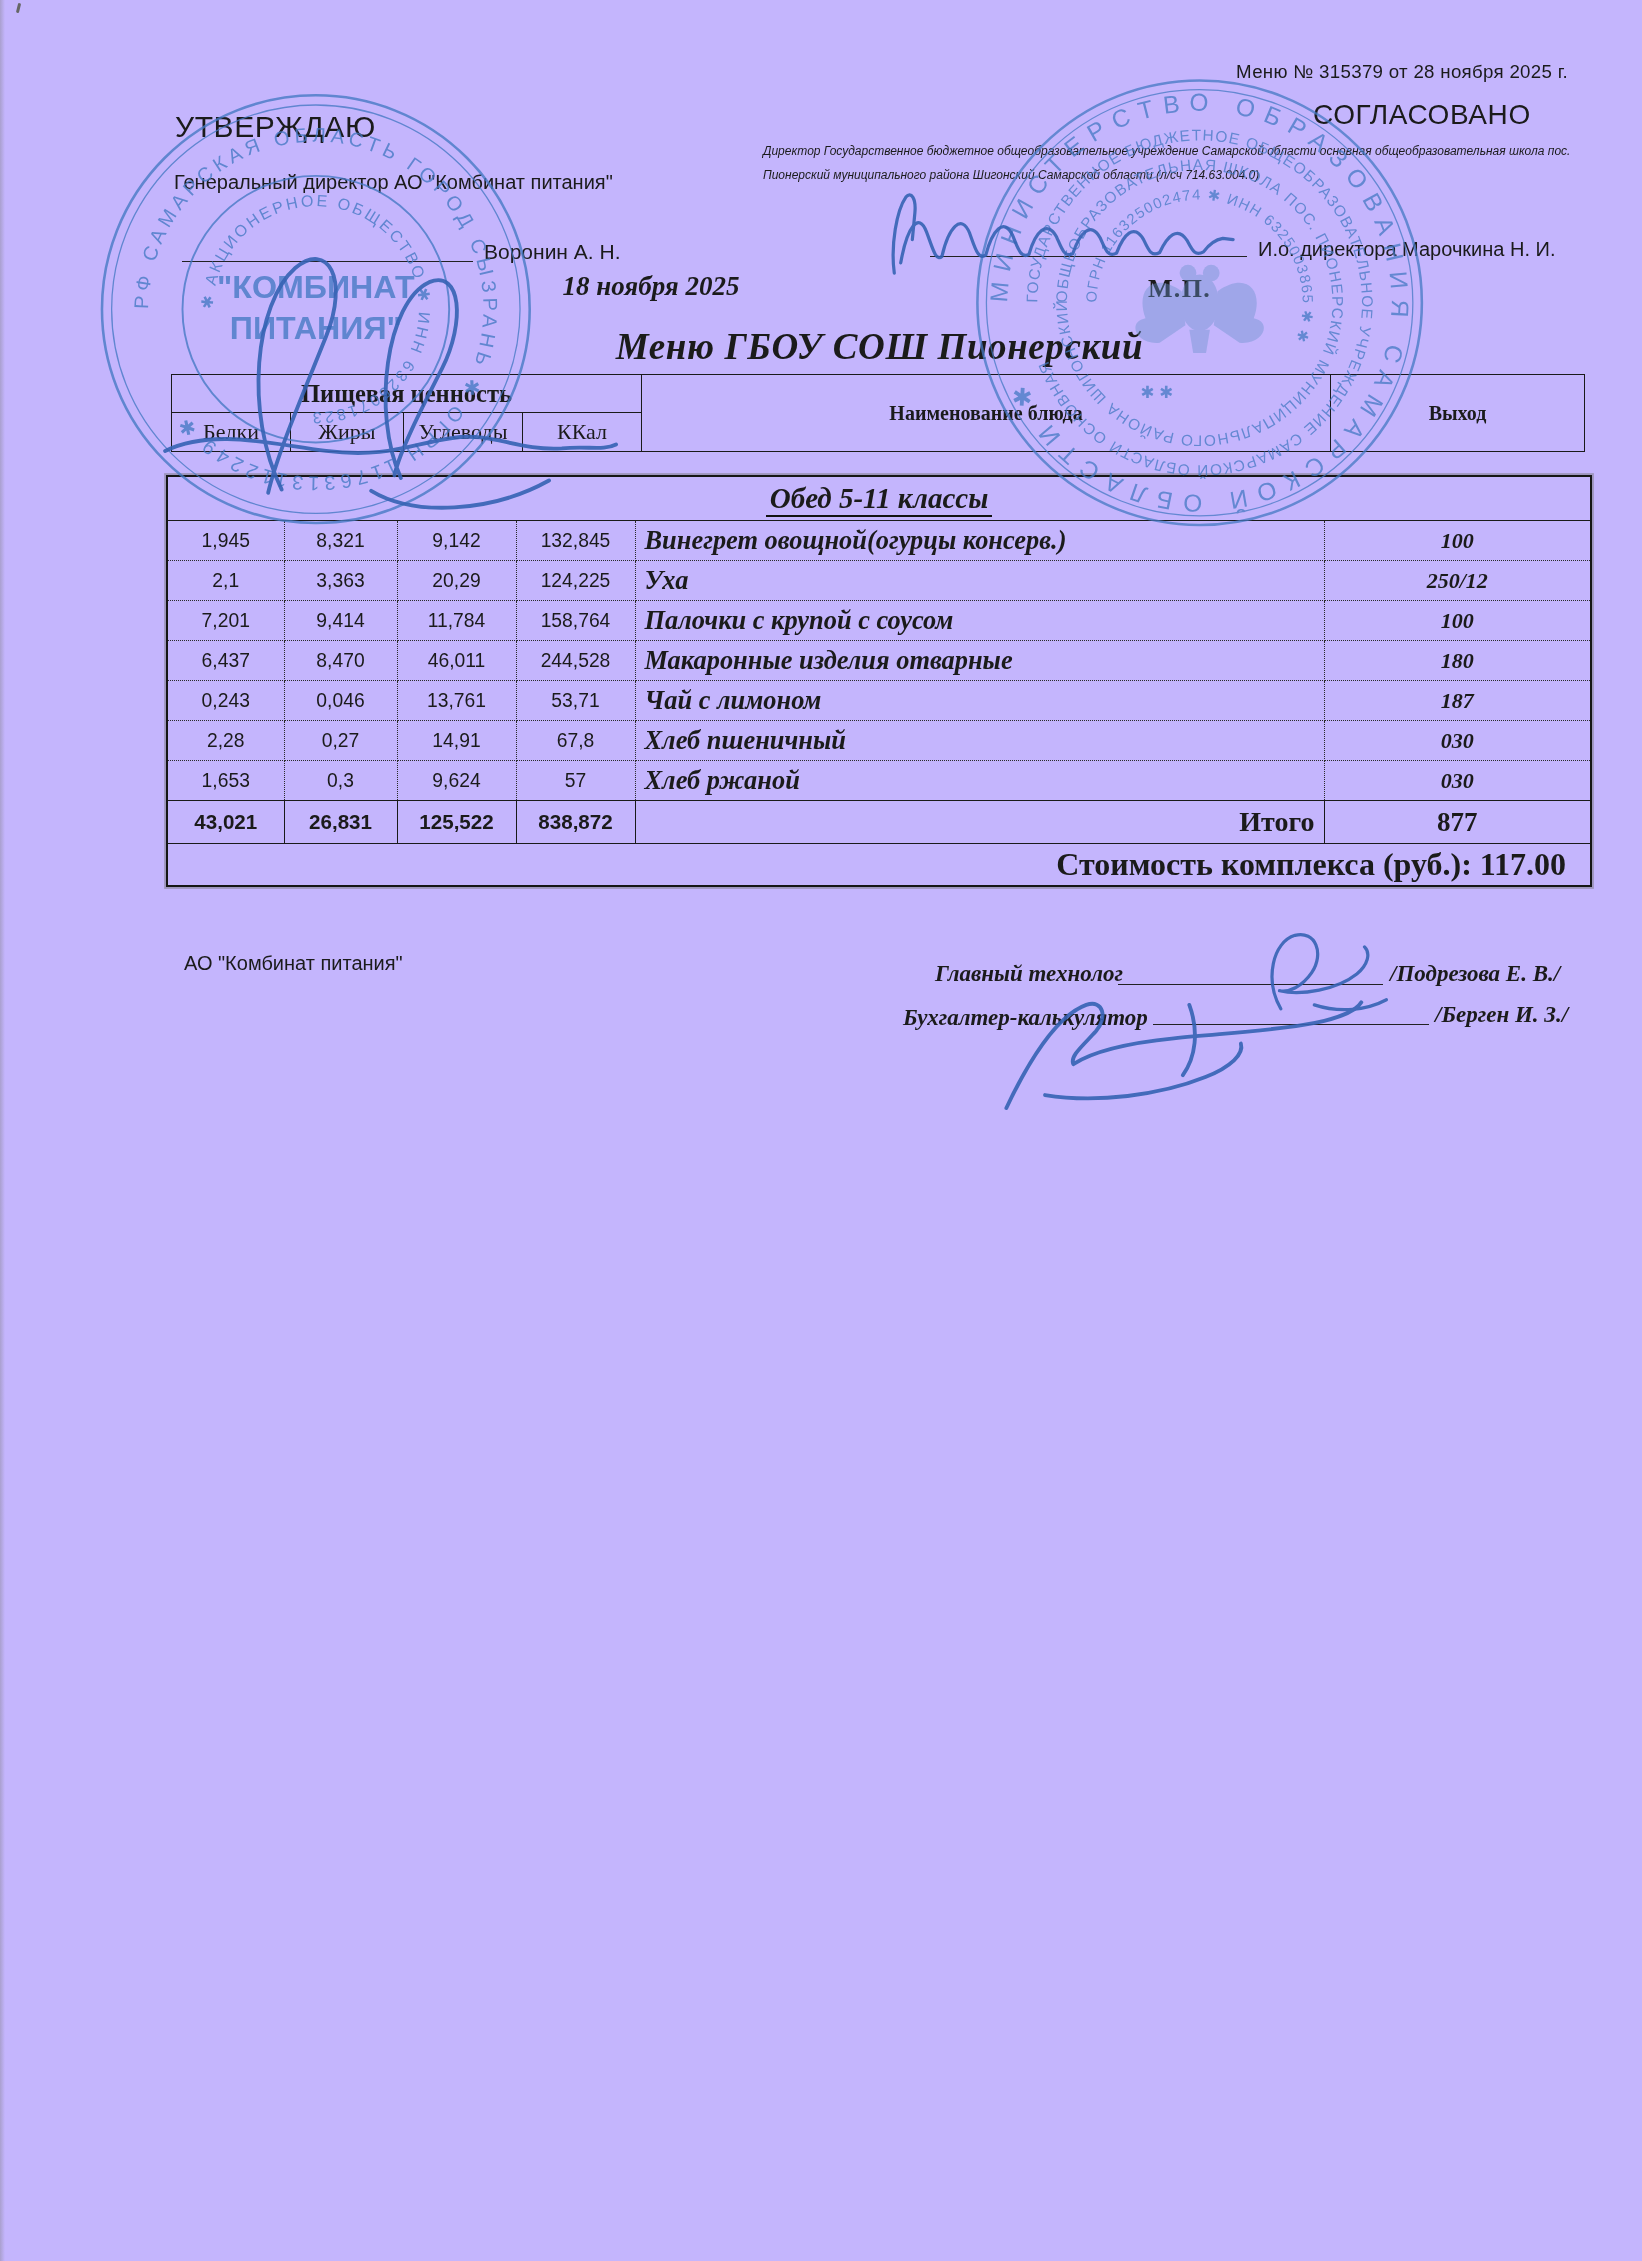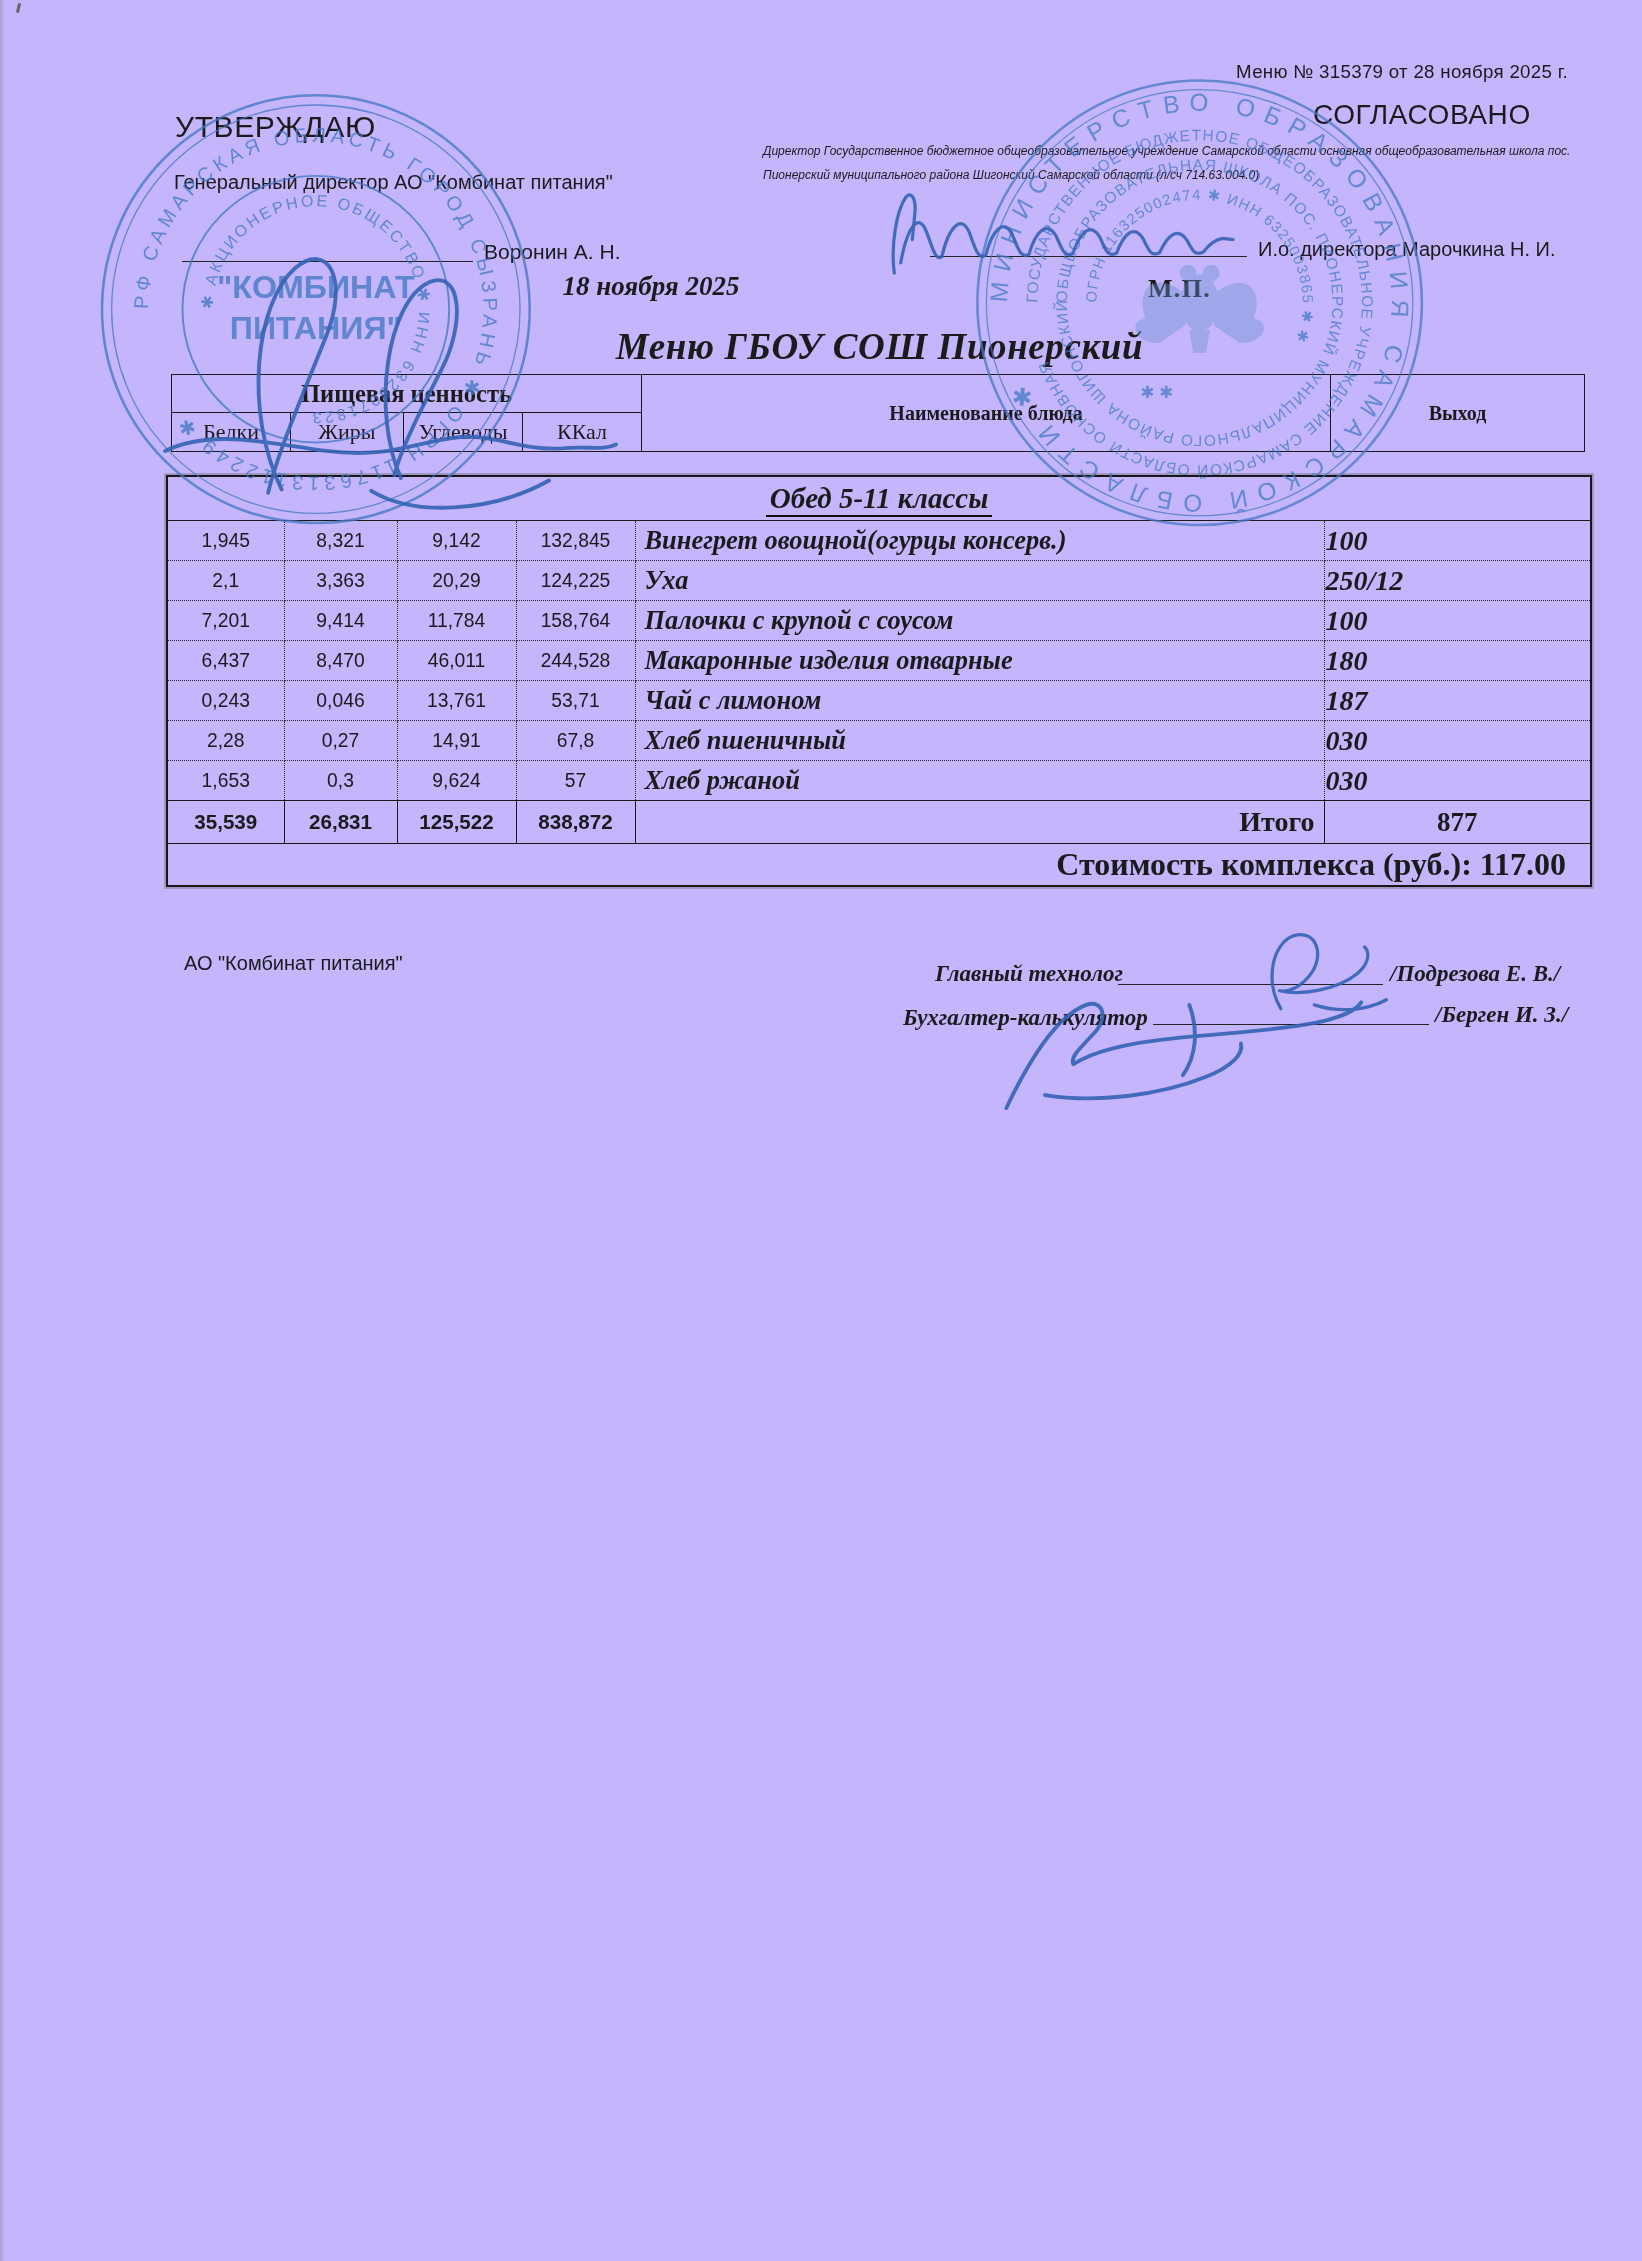--- a/index.html
+++ b/index.html
@@ -40,21 +40,21 @@
   .t1 .dishhead,.t1 .outhead{font-size:20px;margin-top:29px;}
 
   .t2{left:166px;top:475px;width:1425px;border:2.6px solid #161616;
       box-shadow:0 0 0 1.9px rgba(110,110,110,.45);}
   .t2 td{vertical-align:middle;}
   .t2 .section td{height:41px;border-bottom:1.9px solid #1a1a1a;text-align:center;margin-left:15px;}
   .section-text{font-size:29px;border-bottom:2.6px solid #111;padding:0 3.9px 1.3px 3.9px;}
   .t2 .data td{height:37px;border-bottom:1.9px dotted #2a2a2a;}
   .t2 .data td.num{border-right:1.9px dotted #2a2a2a;text-align:center;font-size:19.3px;}
   .t2 .data td.dish{border-right:1.9px dotted #2a2a2a;font-size:26.4px;padding-left:9px;}
-  .t2 .data td.out{text-align:left;font-size:28px;}
+  .t2 .data td.out{text-align:center;font-size:22px;}
   .t2 .totals td{height:40px;border-top:0.6px solid #1a1a1a;border-bottom:1.9px solid #1a1a1a;}
   .t2 .totals td.num{border-right:1.9px solid #1a1a1a;text-align:center;font-size:20.6px;font-weight:bold;}
   .t2 .totals td.lbl{border-right:1.9px solid #1a1a1a;text-align:right;font-size:28px;padding-right:9px;}
   .t2 .totals td.out{text-align:center;font-size:27px;}
   .t2 .cost td{height:39px;text-align:right;font-size:32px;padding-right:24px;}
 
   .footer-org{left:184px;top:952px;font-size:20px;}
   .tech-label{left:935px;top:961px;font-size:23px;}
   .tech-line{left:1118px;top:965px;width:265px;}
   .tech-name{left:1390px;top:961px;font-size:23px;}
@@ -177,21 +177,21 @@
     </tr>
     <tr class="data">
       <td class="num sans">1,653</td>
       <td class="num sans">0,3</td>
       <td class="num sans">9,624</td>
       <td class="num sans">57</td>
       <td class="dish serif bi">Хлеб ржаной</td>
       <td class="out serif bi">030</td>
     </tr>
     <tr class="totals">
-      <td class="num sans">35,539</td>
+      <td class="num sans">43,021</td>
       <td class="num sans">26,831</td>
       <td class="num sans">125,522</td>
       <td class="num sans">838,872</td>
       <td class="lbl serif b">Итого</td>
       <td class="out serif b">877</td>
     </tr>
     <tr class="cost">
       <td colspan="6" class="serif b">Стоимость комплекса (руб.): 117.00</td>
     </tr>
   </tbody>

